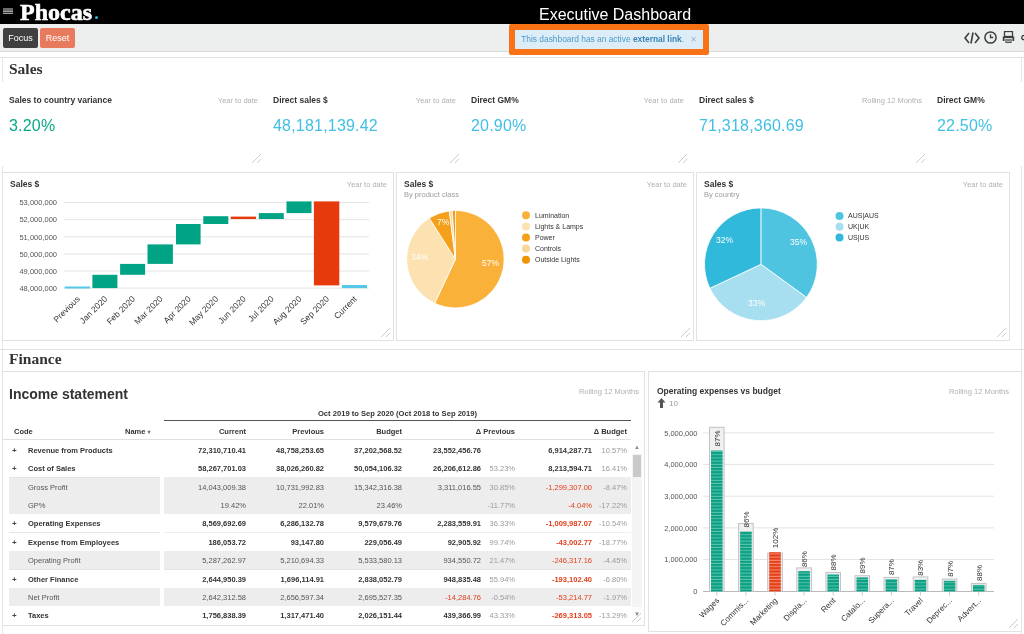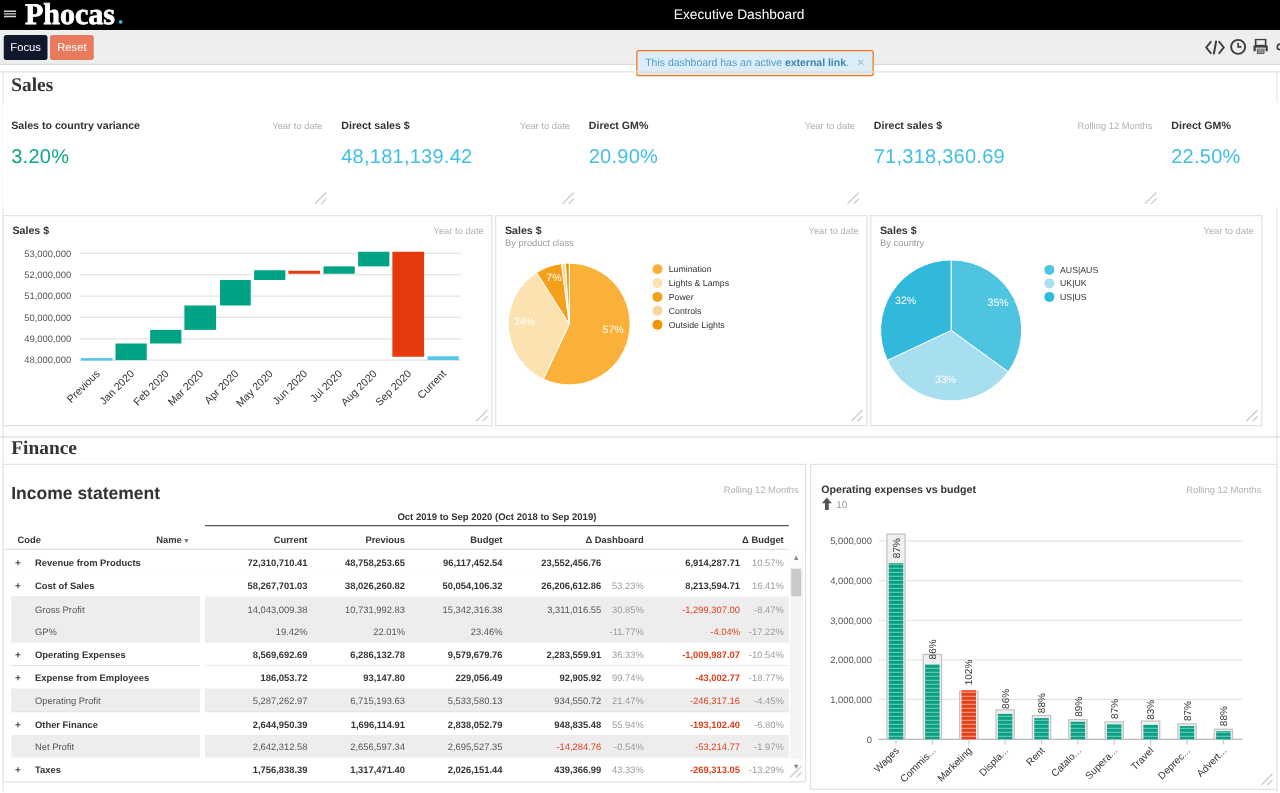--- a/index.html
+++ b/index.html
@@ -26,27 +26,27 @@
 .chd{position:absolute;top:0;font-size:7.5px;font-weight:bold;color:#333;text-align:right;}
 text{font-family:"Liberation Sans",sans-serif;}
 </style></head><body>
 
 <div class="abs" style="left:0;top:0;width:1024px;height:24px;background:#000;">
   <svg class="abs" style="left:2.5px;top:8px;" width="10" height="7" viewBox="0 0 10 7">
       <path d="M0 1 h10 M0 3.1 h10 M0 5.2 h10" stroke="#d8d8d8" stroke-width="1.1"></path>
     </svg>
   <div class="abs" style="left:20px;top:-1px;font-family:'Liberation Serif',serif;font-weight:bold;font-size:24px;color:#fff;-webkit-text-stroke:0.6px #fff;">Phocas</div>
   <div class="abs" style="left:95px;top:15.5px;width:3px;height:3px;border-radius:50%;background:#2cb9dc;"></div>
-  <div class="abs" style="left:539px;top:6px;font-size:11px;color:#fff;">Executive Dashboard</div>
+  <div class="abs" style="left:539px;top:6px;font-size:16px;color:#fff;">Executive Dashboard</div>
 </div>
 
 <div class="abs" style="left:0;top:24px;width:1024px;height:28px;background:#ecefee;border-bottom:1px solid #d7dad9;box-sizing:border-box;">
-  <div class="abs" style="left:3px;top:4px;width:35px;height:20px;background:#0f172a;border-radius:2px;color:#fff;font-size:9px;text-align:center;line-height:20px;">Focus</div>
+  <div class="abs" style="left:3px;top:4px;width:35px;height:20px;background:#404040;border-radius:2px;color:#fff;font-size:9px;text-align:center;line-height:20px;">Focus</div>
   <div class="abs" style="left:40px;top:4px;width:35px;height:20px;background:#e87a5e;border-radius:2px;color:#fff;font-size:9px;text-align:center;line-height:20px;">Reset</div>
-  <div class="abs" style="left:509px;top:16px;width:188px;height:19px;background:#ddedf7;border:1px solid #f97316;border-radius:2px;font-size:8.4px;white-space:nowrap;color:#4a9cc9;text-align:center;line-height:19px;">This dashboard has an active <b style="color:#3a85b5;">external link</b>.<span style="color:#9ab8cc;margin-left:6px;font-size:8px;">✕</span></div>
+  <div class="abs" style="left:509px;top:0;width:188px;height:19px;background:#ddedf7;border:6px solid #f97316;border-radius:2px;font-size:8.4px;white-space:nowrap;color:#4a9cc9;text-align:center;line-height:19px;">This dashboard has an active <b style="color:#3a85b5;">external link</b>.<span style="color:#9ab8cc;margin-left:6px;font-size:8px;">✕</span></div>
   <svg class="abs" style="left:964px;top:8px;" width="16" height="12" viewBox="0 0 16 12">
       <path d="M5 1 L1 6 L5 11 M11 1 L15 6 L11 11 M9 0.5 L7 11.5" stroke="#3d3d3d" stroke-width="1.6" fill="none"></path>
     </svg>
   <svg class="abs" style="left:984px;top:7px;" width="13" height="13" viewBox="0 0 13 13">
       <circle cx="6.5" cy="6.5" r="5.6" fill="none" stroke="#3d3d3d" stroke-width="1.5"></circle>
       <path d="M6.5 3.2 V6.5 H9.2" stroke="#3d3d3d" stroke-width="1.3" fill="none"></path>
     </svg>
   <svg class="abs" style="left:1002px;top:7px;" width="13" height="13" viewBox="0 0 13 13">
       <rect x="2.5" y="0.5" width="8" height="5" fill="none" stroke="#3d3d3d" stroke-width="1.3"></rect>
       <rect x="0.8" y="5.5" width="11.4" height="4.5" fill="#3d3d3d"></rect>
@@ -199,32 +199,32 @@
 <div class="panel" style="left:2px;top:371px;width:643px;height:255px;">
 <div class="ptitle" style="left:6px;top:14px;font-size:14px;">Income statement</div>
     <div class="pdate" style="right:5px;top:15px;">Rolling 12 Months</div>
     <div class="abs" style="left:161px;top:37px;width:467px;text-align:center;font-size:7.6px;font-weight:bold;color:#333;">Oct 2019 to Sep 2020 (Oct 2018 to Sep 2019)</div>
     <div class="abs" style="left:161px;top:48px;width:467px;height:1px;background:#555;"></div>
     <div class="chd" style="left:11px;top:55px;text-align:left;">Code</div>
     <div class="chd" style="left:122px;top:55px;text-align:left;">Name <span style="font-size:6px;color:#777;">▾</span></div>
     <div class="chd" style="left:0;top:55px;width:243px;">Current</div>
     <div class="chd" style="left:0;top:55px;width:321px;">Previous</div>
     <div class="chd" style="left:0;top:55px;width:399px;">Budget</div>
-    <div class="chd" style="left:0;top:55px;width:512px;">Δ Dashboard</div>
+    <div class="chd" style="left:0;top:55px;width:512px;">Δ Previous</div>
     <div class="chd" style="left:0;top:55px;width:624px;">Δ Budget</div>
     <div class="abs" style="left:0;top:67px;width:628px;height:1px;background:#e0e0e0;"></div>
     <div class="abs" style="left:0;top:68px;width:643px;height:181px;overflow:hidden;">
       <div class="row b" style="top:1.0px;">
         <div class="rn"></div>
         <div class="rv"></div>
         <span class="plus">+</span>
         <span class="nm">Revenue from Products</span>
         <span class="cell" style="left:0;width:243px;">72,310,710.41</span>
         <span class="cell" style="left:0;width:321px;">48,758,253.65</span>
-        <span class="cell" style="left:0;width:399px;">96,117,452.54</span>
+        <span class="cell" style="left:0;width:399px;">37,202,568.52</span>
         <span class="cell" style="left:0;width:478px;">23,552,456.76</span>
         <span class="cell" style="left:0;width:589px;">6,914,287.71</span>
         <span class="cell pct" style="left:0;width:624px;">10.57%</span>
       </div>
       <div class="row b" style="top:19.4px;">
         <div class="rn"></div>
         <div class="rv"></div>
         <span class="plus">+</span>
         <span class="nm">Cost of Sales</span>
         <span class="cell" style="left:0;width:243px;">58,267,701.03</span>
@@ -283,21 +283,21 @@
         <span class="cell" style="left:0;width:478px;">92,905.92</span>
         <span class="cell pct" style="left:0;width:512px;">99.74%</span>
         <span class="cell neg" style="left:0;width:589px;">-43,002.77</span>
         <span class="cell pct" style="left:0;width:624px;">-18.77%</span>
       </div>
       <div class="row sh" style="top:111.1px;">
         <div class="rn"></div>
         <div class="rv"></div>
         <span class="nm">Operating Profit</span>
         <span class="cell" style="left:0;width:243px;">5,287,262.97</span>
-        <span class="cell" style="left:0;width:321px;">6,715,193.63</span>
+        <span class="cell" style="left:0;width:321px;">5,210,694.33</span>
         <span class="cell" style="left:0;width:399px;">5,533,580.13</span>
         <span class="cell" style="left:0;width:478px;">934,550.72</span>
         <span class="cell pct" style="left:0;width:512px;">21.47%</span>
         <span class="cell neg" style="left:0;width:589px;">-246,317.16</span>
         <span class="cell pct" style="left:0;width:624px;">-4.45%</span>
       </div>
       <div class="row b" style="top:129.5px;">
         <div class="rn"></div>
         <div class="rv"></div>
         <span class="plus">+</span>

